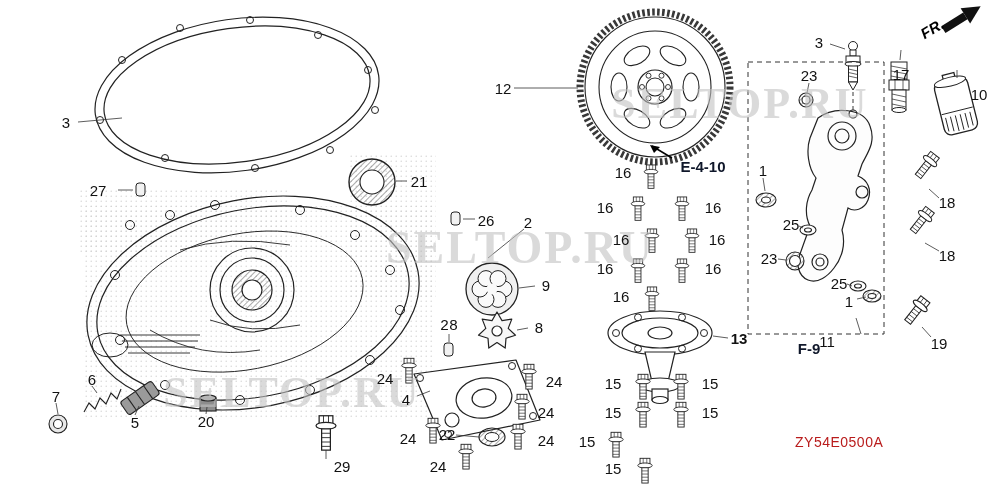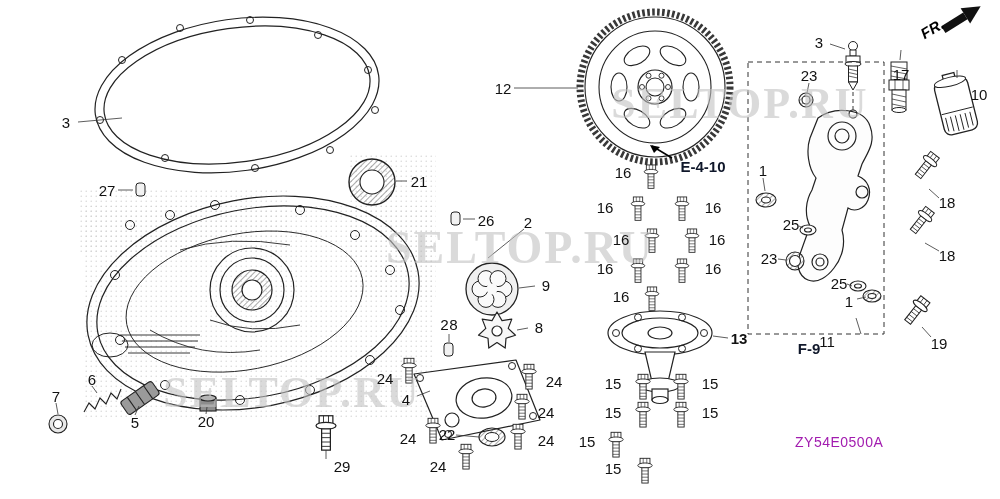--- a/index.html
+++ b/index.html
@@ -8,21 +8,21 @@
   svg{position:absolute;left:0;top:0;}
   .layer{position:absolute;left:0;top:0;width:100%;height:100%;pointer-events:none;}
   .callout{position:absolute;transform:translate(-50%,-50%);
            font:500 15px "Liberation Sans",sans-serif;color:#111;white-space:nowrap;}
   .ref{position:absolute;transform:translate(-50%,-50%);
        font:bold 15px "Liberation Sans",sans-serif;color:#0f172a;white-space:nowrap;}
   .wm{position:absolute;transform:translate(-50%,-50%);
       font-family:"Liberation Serif",serif;font-weight:bold;color:#c2c2c2;
       opacity:.6;letter-spacing:2px;white-space:nowrap;}
   .partcode{position:absolute;left:795px;top:434px;
-            font:14px "Liberation Sans",sans-serif;color:#a21caf;letter-spacing:.5px;}
+            font:14px "Liberation Sans",sans-serif;color:#b91c1c;letter-spacing:.5px;}
   .fr{position:absolute;left:920px;top:20px;
       font:italic bold 15px "Liberation Sans",sans-serif;color:#000;
       transform:rotate(-31deg);}
 </style>
 </head>
 <body>
 
 <div class="stage">
 
 <svg width="1000" height="499" viewBox="0 0 1000 499">
@@ -369,21 +369,21 @@
 </svg>
 
 <div class="layer" id="wm-layer">
       <div class="wm" style="left: 740px; top: 103px; font-size: 44px;">SELTOP.RU</div>
       <div class="wm" style="left: 520px; top: 247px; font-size: 46px;">SELTOP.RU</div>
       <div class="wm" style="left: 292px; top: 392px; font-size: 44px;">SELTOP.RU</div>
     </div>
 
 <div class="layer" id="callout-layer">
       <div class="callout" style="left: 66px; top: 122px;">3</div>
-      <div class="callout" style="left: 107px; top: 190px;">27</div>
+      <div class="callout" style="left: 98px; top: 190px;">27</div>
       <div class="callout" style="left: 419px; top: 181px;">21</div>
       <div class="callout" style="left: 486px; top: 220px;">26</div>
       <div class="callout" style="left: 528px; top: 222px;">2</div>
       <div class="callout" style="left: 546px; top: 285px;">9</div>
       <div class="callout" style="left: 539px; top: 327px;">8</div>
       <div class="callout" style="left: 449px; top: 326px; font-family: Liberation Mono, monospace;">28</div>
       <div class="callout" style="left: 406px; top: 399px;">4</div>
       <div class="callout" style="left: 385px; top: 378px;">24</div>
       <div class="callout" style="left: 554px; top: 381px;">24</div>
       <div class="callout" style="left: 546px; top: 412px;">24</div>

